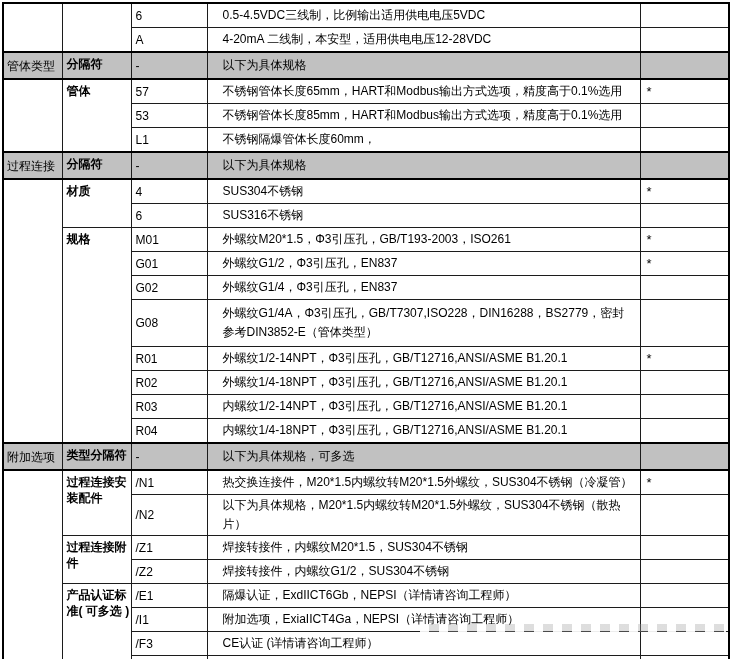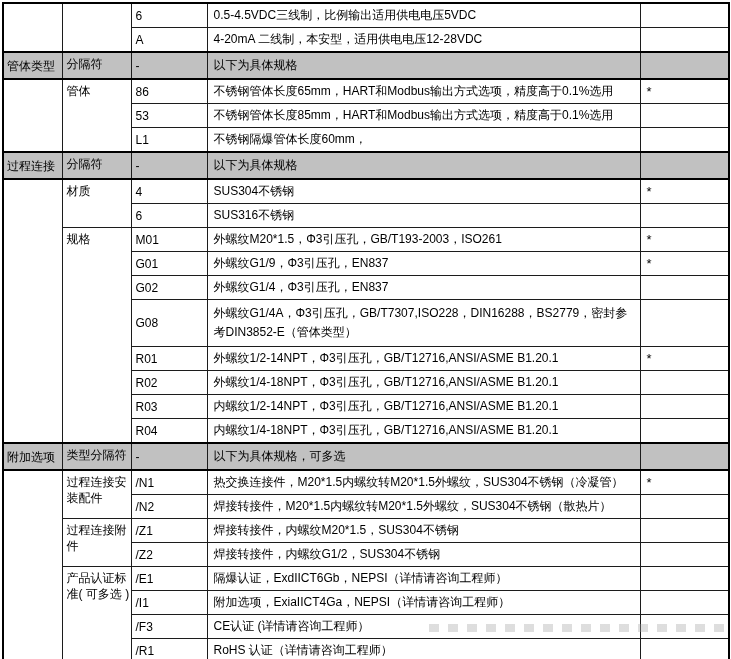--- a/index.html
+++ b/index.html
@@ -40,26 +40,27 @@
     padding-left: 3px;
     padding-right: 1px;
     vertical-align: middle;
     letter-spacing: 0;
   }
   td.sub {
     vertical-align: top;
     padding-top: 3px;
     padding-left: 4px;
     padding-right: 1px;
+    font-weight: bold;
   }
   td.code {
     padding-left: 4px;
   }
   td.desc {
-    padding-left: 6px;
+    padding-left: 15px;
     line-height: 19px;
   }
   td.star {
     padding-left: 6px;
     font-size: 13px;
   }
   tr.sep td {
     background: #c1c1c1;
     border-top: 2px solid #000000;
     border-bottom: 2px solid #000000;
@@ -109,21 +110,21 @@
         <tr class="sep">
           <td class="cat">管体类型</td>
           <td class="sub">分隔符</td>
           <td class="code">-</td>
           <td class="desc">以下为具体规格</td>
           <td class="star"></td>
         </tr>
         <tr>
           <td class="cat" rowspan="3"></td>
           <td class="sub" rowspan="3">管体</td>
-          <td class="code">86</td>
+          <td class="code">57</td>
           <td class="desc">不锈钢管体长度65mm，HART和Modbus输出方式选项，精度高于0.1%选用</td>
           <td class="star">*</td>
         </tr>
         <tr>
           <td class="code">53</td>
           <td class="desc">不锈钢管体长度85mm，HART和Modbus输出方式选项，精度高于0.1%选用</td>
           <td class="star"></td>
         </tr>
         <tr>
           <td class="code">L1</td>
@@ -150,21 +151,21 @@
           <td class="star"></td>
         </tr>
         <tr>
           <td class="sub" rowspan="8">规格</td>
           <td class="code">M01</td>
           <td class="desc">外螺纹M20*1.5，Φ3引压孔，GB/T193-2003，ISO261</td>
           <td class="star">*</td>
         </tr>
         <tr>
           <td class="code">G01</td>
-          <td class="desc">外螺纹G1/9，Φ3引压孔，EN837</td>
+          <td class="desc">外螺纹G1/2，Φ3引压孔，EN837</td>
           <td class="star">*</td>
         </tr>
         <tr>
           <td class="code">G02</td>
           <td class="desc">外螺纹G1/4，Φ3引压孔，EN837</td>
           <td class="star"></td>
         </tr>
         <tr class="tall">
           <td class="code">G08</td>
           <td class="desc">外螺纹G1/4A，Φ3引压孔，GB/T7307,ISO228，DIN16288，BS2779，密封参考DIN3852-E（管体类型）</td>
@@ -199,21 +200,21 @@
         </tr>
         <tr>
           <td class="cat" rowspan="10"></td>
           <td class="sub" rowspan="2">过程连接安装配件</td>
           <td class="code">/N1</td>
           <td class="desc">热交换连接件，M20*1.5内螺纹转M20*1.5外螺纹，SUS304不锈钢（冷凝管）</td>
           <td class="star">*</td>
         </tr>
         <tr>
           <td class="code">/N2</td>
-          <td class="desc">焊接转接件，M20*1.5内螺纹转M20*1.5外螺纹，SUS304不锈钢（散热片）</td>
+          <td class="desc">以下为具体规格，M20*1.5内螺纹转M20*1.5外螺纹，SUS304不锈钢（散热片）</td>
           <td class="star"></td>
         </tr>
         <tr>
           <td class="sub" rowspan="2">过程连接附件</td>
           <td class="code">/Z1</td>
           <td class="desc">焊接转接件，内螺纹M20*1.5，SUS304不锈钢</td>
           <td class="star"></td>
         </tr>
         <tr>
           <td class="code">/Z2</td>

